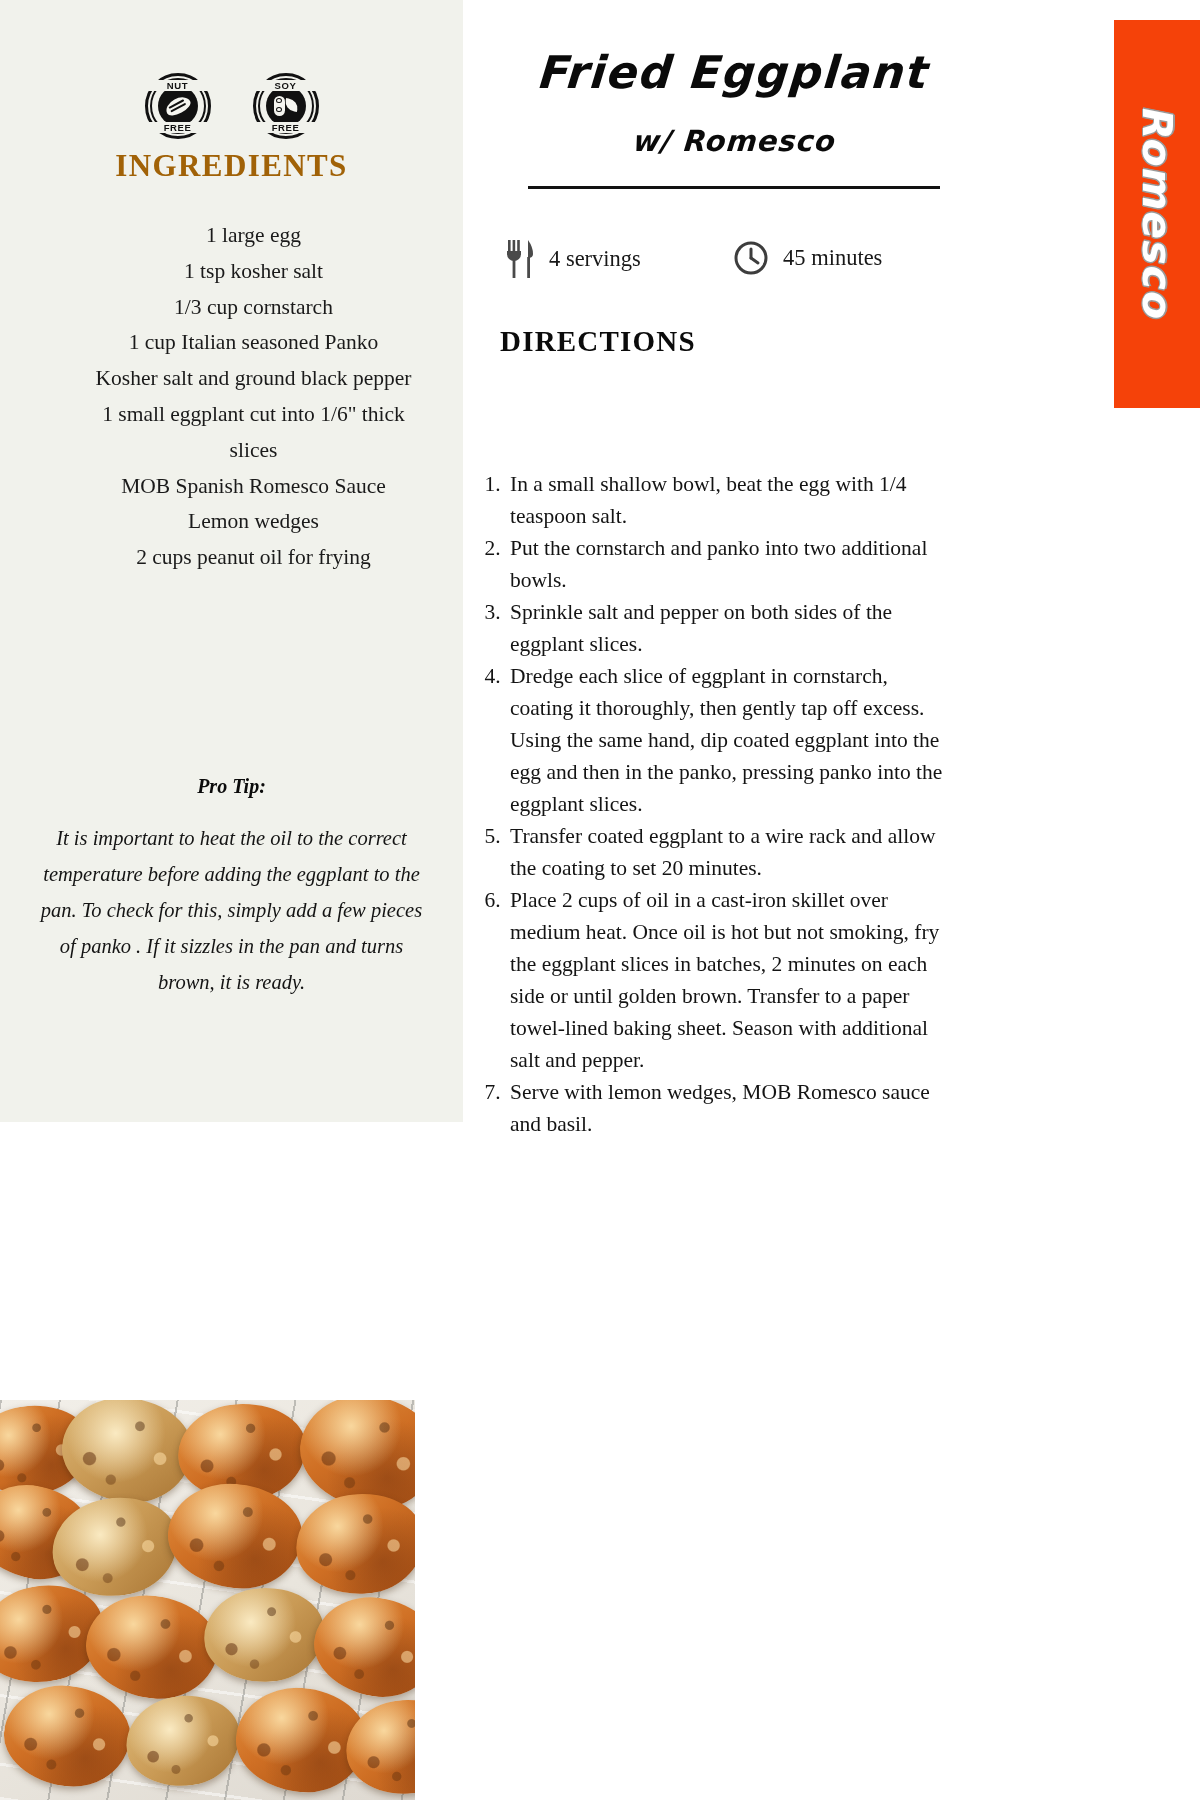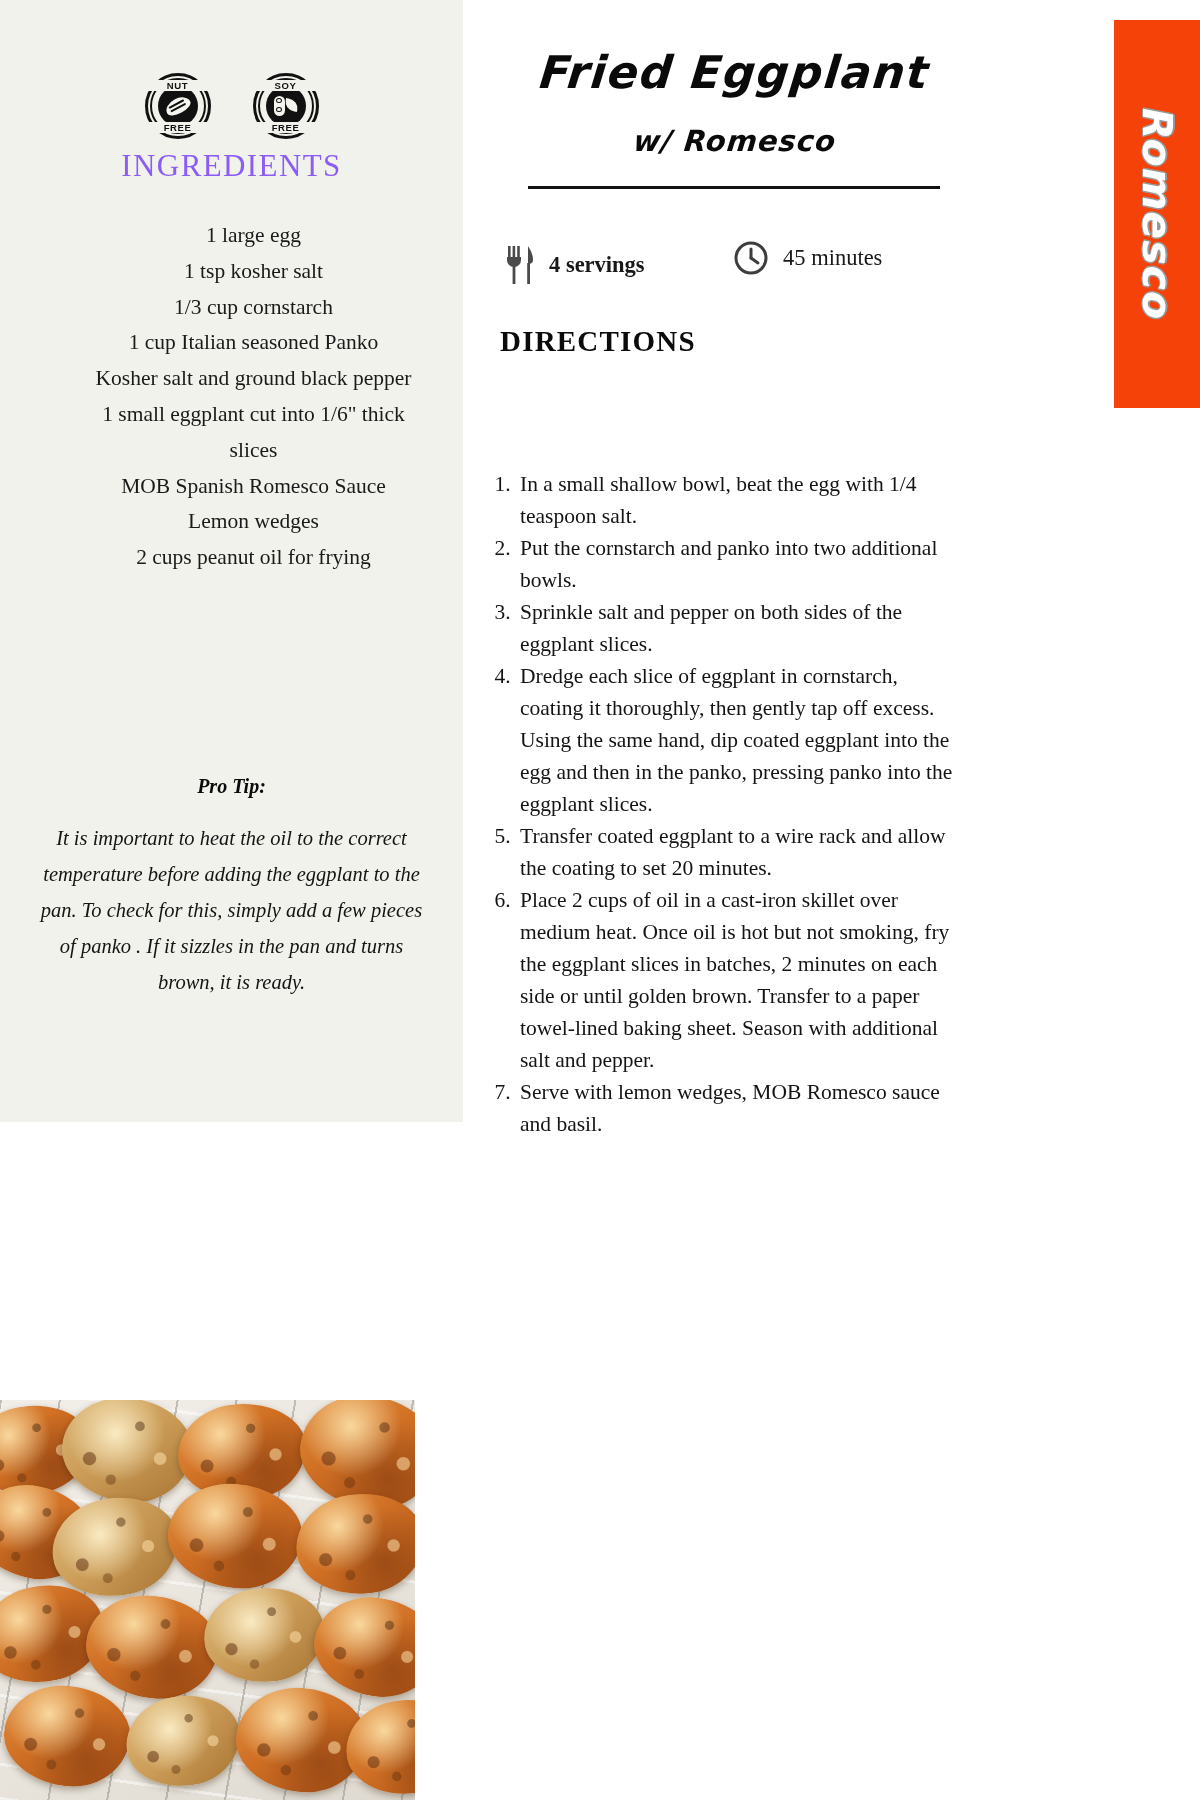--- a/index.html
+++ b/index.html
@@ -144,24 +144,24 @@
     transform: rotate(10deg);
   }
 
   #ingredients-heading {
     position: absolute;
     top: 148px;
     left: 0;
     width: 463px;
     text-align: center;
     font-family: "Liberation Serif", serif;
-    font-weight: normal;
+    font-weight: bold;
     font-size: 31px;
     letter-spacing: 1.4px;
-    color: #8b5cf6;
+    color: #a16207;
   }
 
   #ingredients-list {
     position: absolute;
     top: 218px;
     left: 48px;
     width: 367px;
     text-align: center;
     font-size: 21.5px;
     line-height: 35.8px;
@@ -241,21 +241,21 @@
     top: 222px;
     width: 440px;
     height: 56px;
   }
   .meta-item {
     position: absolute;
     display: flex;
     align-items: center;
     gap: 14px;
   }
-  #meta-servings { left: 0px;   top: 22px; font-weight: bold; }
+  #meta-servings { left: 0px;   top: 16px; }
   #meta-time     { left: 228px; top: 18px; }
   .meta-label {
     font-size: 22.5px;
     color: #181818;
   }
   .icon-utensils { width: 30px; height: 42px; display: block; }
   .icon-clock    { width: 36px; height: 36px; display: block; }
 
   #directions-heading {
     position: absolute;
@@ -265,21 +265,21 @@
     text-align: left;
     font-family: "Liberation Serif", serif;
     font-weight: bold;
     font-size: 29px;
     letter-spacing: 1.2px;
     color: #0b0b0b;
   }
 
   #directions-list {
     position: absolute;
-    left: 490px;
+    left: 480px;
     top: 468px;
     width: 448px;
     margin: 0;
     padding: 0 0 0 26px;
     font-size: 21.5px;
     line-height: 32px;
     color: #141414;
   }
   #directions-list li {
     margin: 0;

